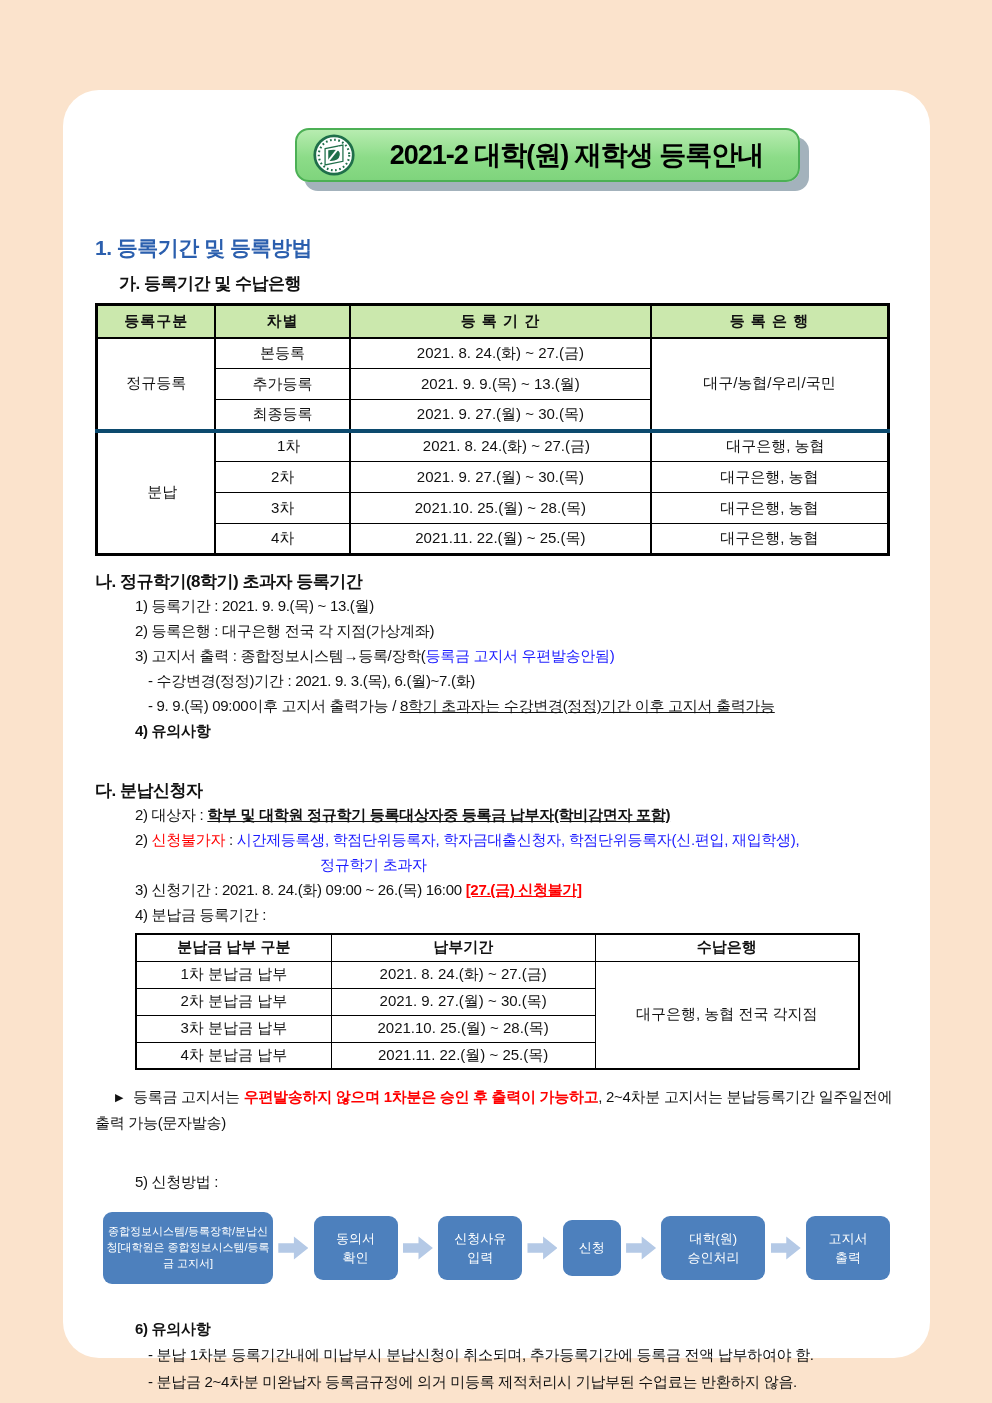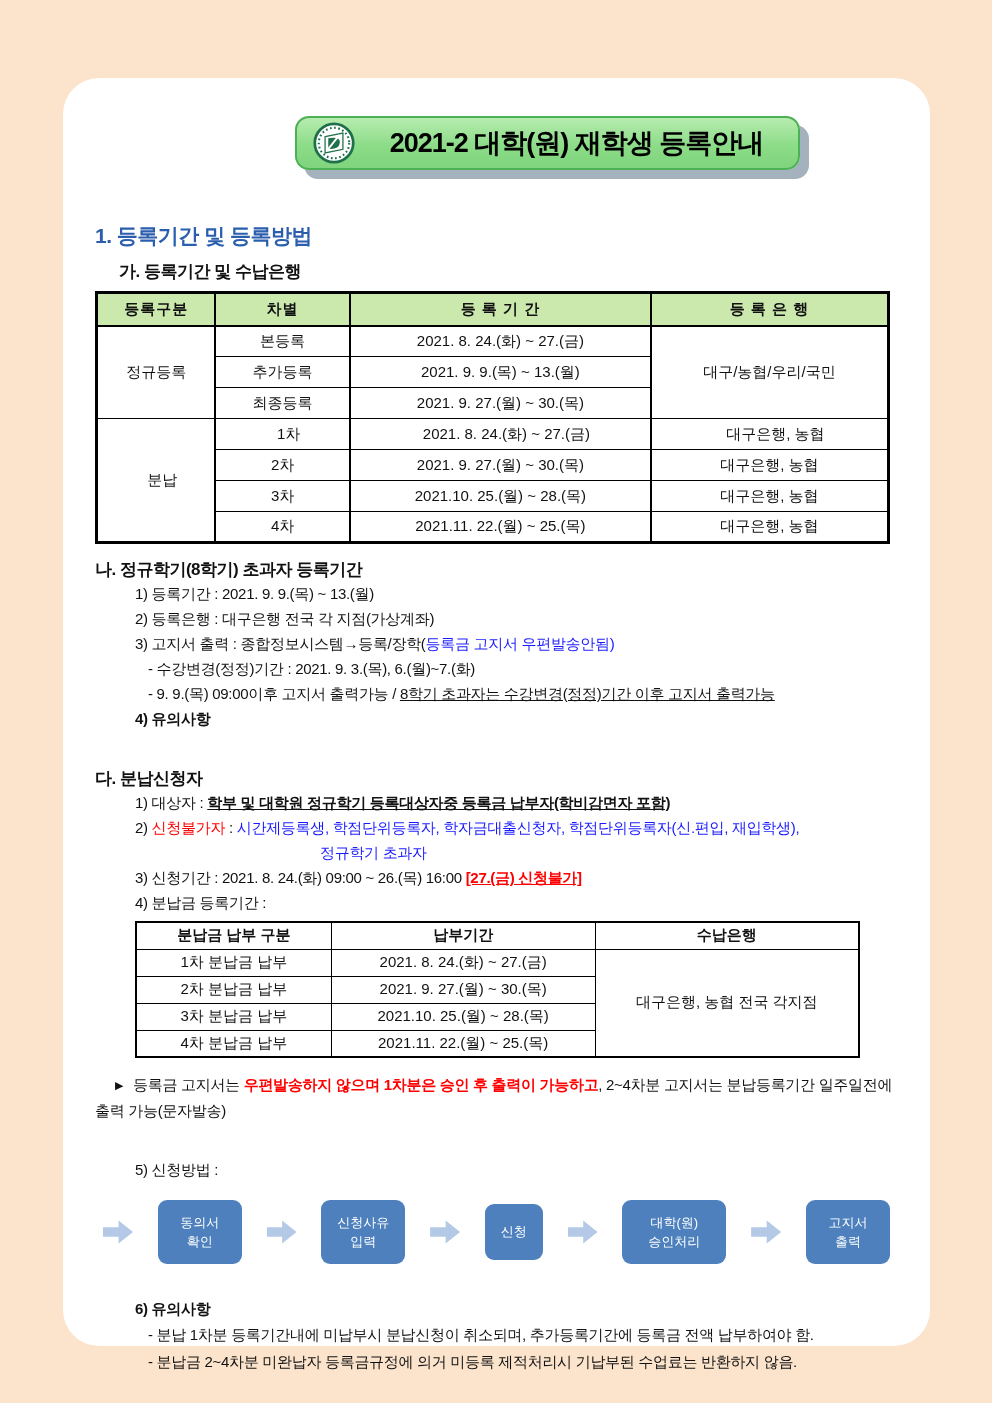--- a/index.html
+++ b/index.html
@@ -5,21 +5,21 @@
   * { margin:0; padding:0; box-sizing:border-box; }
   html,body { width:992px; }
   body {
     font-family:"Liberation Sans","DejaVu Sans",sans-serif;
     background:#fbe3cc;
     color:#111;
     width:992px; height:1403px;
     position:relative;
   }
   .sheet {
-    position:absolute; left:63px; top:78px;
+    position:absolute; left:63px; top:90px;
     width:867px; height:1268px;
     background:#ffffff;
     border-radius:36px;
     padding:30px 36px 24px 32px;
   }
   
   .title-row { margin:8px 0 0 200px; width:505px; }
   .title-banner {
     position:relative;
     height:54px;
@@ -40,21 +40,21 @@
   .h-blue {
     margin-top:52px;
     color:#2b5fae; font-size:21px; font-weight:bold; letter-spacing:-0.5px;
   }
   .h-sub { margin:10px 0 8px 24px; font-size:17px; font-weight:bold; letter-spacing:-0.5px; }
   
   table { border-collapse:collapse; }
   .t1 { width:795px; border:3px solid #000; font-size:15px; text-align:center; }
   .t1 th, .t1 td { border:1px solid #000; border-left-width:2px; border-right-width:2px; padding:4px 4px; height:31px; }
   .t1 th { background:#cbe8ad; font-weight:bold; height:33px; border-bottom-width:2px; letter-spacing:1px; }
-  .t1 tr.sep td { border-top:1px solid #0c4a6e;padding-left:16px; }
+  .t1 tr.sep td { border-top:4px solid #0c4a6e;padding-left:16px; }
   
   .line  { font-size:15px; line-height:25px; letter-spacing:-0.3px; }
   .ind1  { padding-left:40px; }
   .ind2  { padding-left:53px; }
   .ind3  { padding-left:225px; }
   .bold  { font-weight:bold; }
   .red   { color:#ff0000; }
   .redb  { color:#ff0000; font-weight:bold; }
   .blue  { color:#1a1aff; }
   .ul    { text-decoration:underline; }
@@ -166,21 +166,21 @@
 
   <div class="sec-head mt-b">나. 정규학기(8학기) 초과자 등록기간</div>
   <div class="line ind1">1) 등록기간 : 2021. 9. 9.(목) ~ 13.(월)</div>
   <div class="line ind1">2) 등록은행 : 대구은행 전국 각 지점(가상계좌)</div>
   <div class="line ind1"><span>3) 고지서 출력 : 종합정보시스템→등록/장학(</span><span class="blue">등록금 고지서 우편발송안됨)</span></div>
   <div class="line ind2">- 수강변경(정정)기간 : 2021. 9. 3.(목), 6.(월)~7.(화)</div>
   <div class="line ind2"><span>- 9. 9.(목) 09:00이후 고지서 출력가능 / </span><span class="ul">8학기 초과자는 수강변경(정정)기간 이후 고지서 출력가능</span></div>
   <div class="line ind1 bold">4) 유의사항</div>
 
   <div class="sec-head mt-c">다. 분납신청자</div>
-  <div class="line ind1"><span>1) 대상자 : </span><span class="bold ul">학부 및 대학원 정규학기 등록대상자중 등록금 납부자(학비감면자 포함)</span></div>
+  <div class="line ind1"><span>2) 대상자 : </span><span class="bold ul">학부 및 대학원 정규학기 등록대상자중 등록금 납부자(학비감면자 포함)</span></div>
   <div class="line ind1"><span>2) </span><span class="red">신청불가자</span><span> : </span><span class="blue">시간제등록생, 학점단위등록자, 학자금대출신청자, 학점단위등록자(신.편입, 재입학생),</span></div>
   <div class="line ind3 blue">정규학기 초과자</div>
   <div class="line ind1"><span>3) 신청기간 : 2021. 8. 24.(화) 09:00 ~ 26.(목) 16:00 </span><span class="redb ul">[27.(금) 신청불가]</span></div>
   <div class="line ind1">4) 분납금 등록기간 :</div>
 
   <table class="t2">
     <thead>
       <tr>
         <th style="width:27%">분납금 납부 구분</th>
         <th style="width:36.5%">납부기간</th>
@@ -206,20 +206,21 @@
         <td>2021.11. 22.(월) ~ 25.(목)</td>
       </tr>
     </tbody>
   </table>
 
   <div class="note"><span class="tri">▶</span><span> 등록금 고지서는 </span><span class="redb">우편발송하지 않으며 1차분은 승인 후 출력이 가능하고</span><span>, 2~4차분 고지서는 분납등록기간 일주일전에 출력 가능(문자발송)</span></div>
 
   <div class="line ind1 gap-flow">5) 신청방법 :</div>
 
   <div class="flow">
+    <div class="flow-box fb1">종합정보시스템/등록장학/분납신청[대학원은 종합정보시스템/등록금 고지서]</div>
     <span class="flow-arrow"></span>
     <div class="flow-box fb2">동의서
 확인</div>
     <span class="flow-arrow"></span>
     <div class="flow-box fb3">신청사유
 입력</div>
     <span class="flow-arrow"></span>
     <div class="flow-box fb4">신청</div>
     <span class="flow-arrow"></span>
     <div class="flow-box fb5">대학(원)

